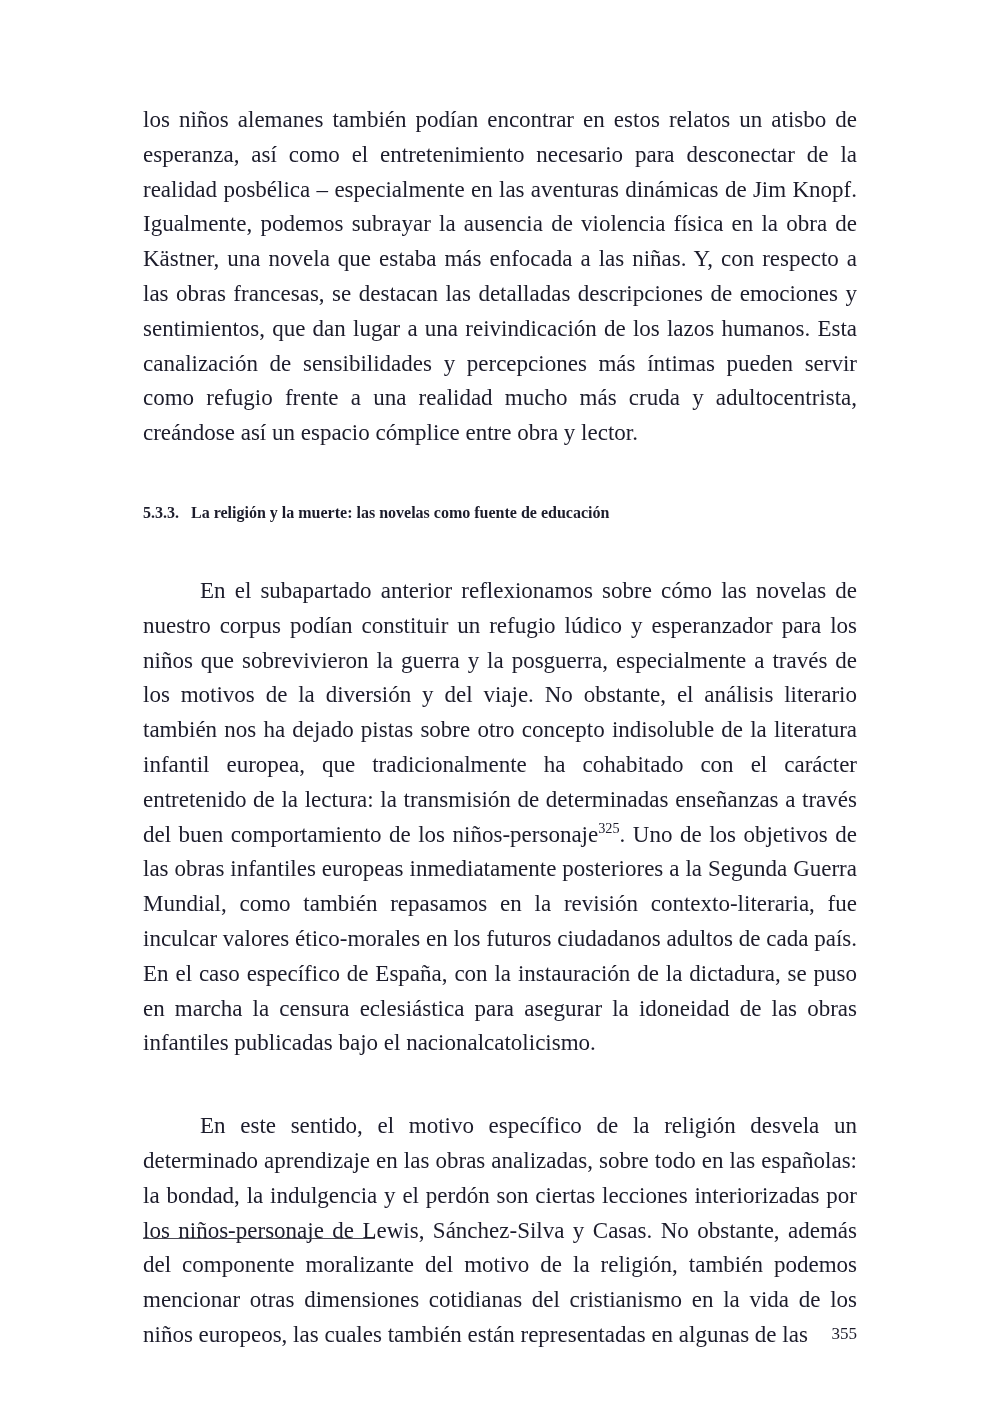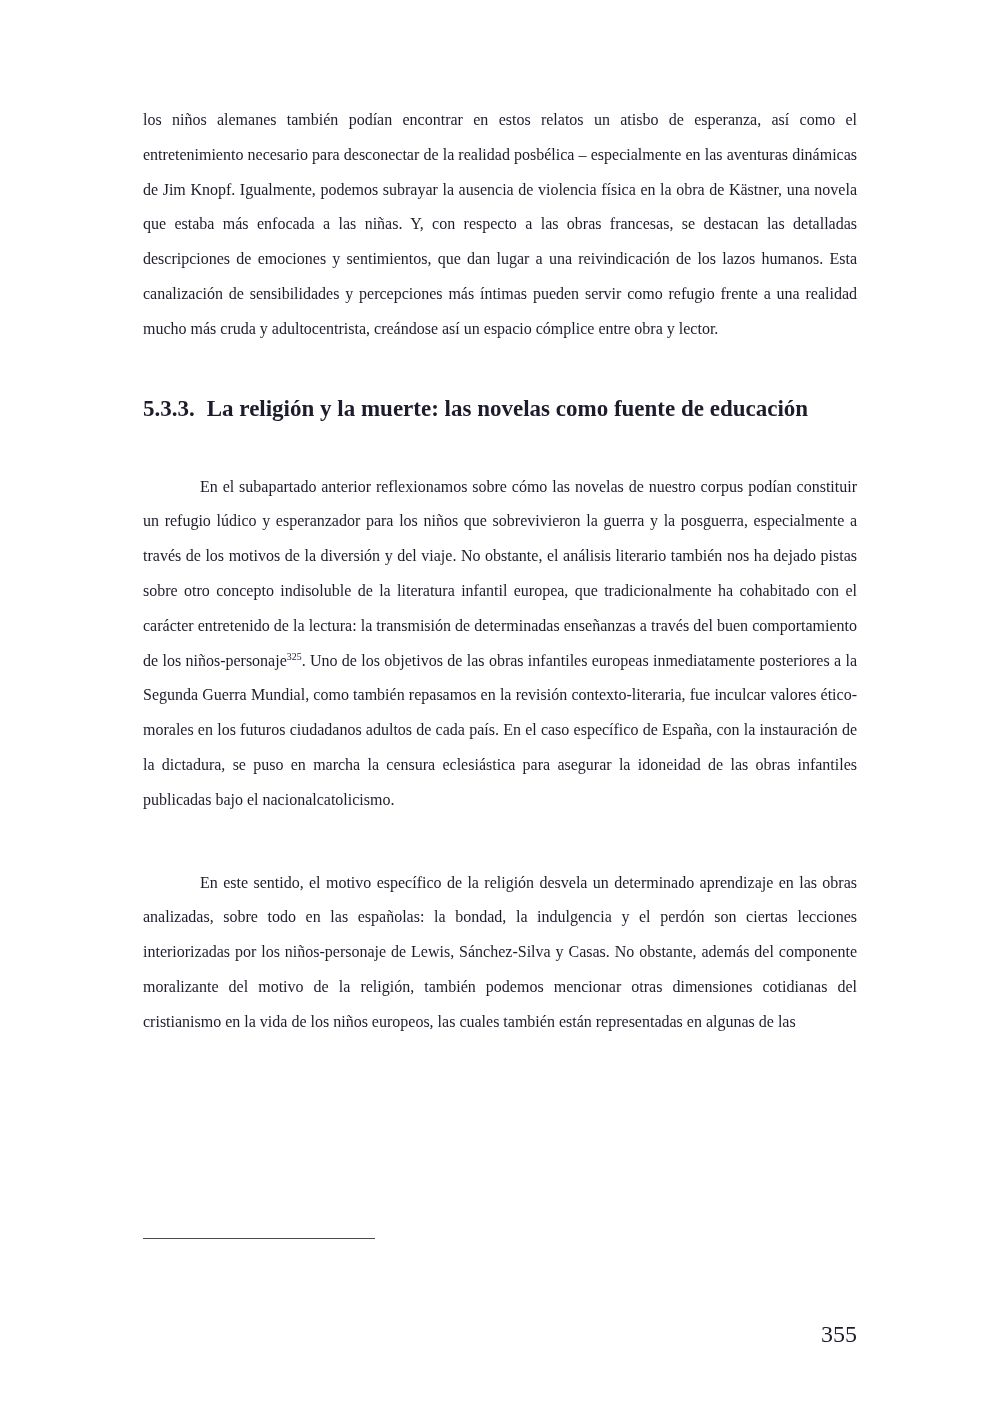--- a/index.html
+++ b/index.html
@@ -18,34 +18,34 @@
     overflow: hidden;
   }
   .content {
     position: absolute;
     top: 103px;
     left: 143px;
     width: 714px;
   }
   .body-text {
     margin: 0;
-    font-size: 16px;
+    font-size: 23px;
     line-height: 34.8px;
     text-align: justify;
   }
   .body-text.indent {
     text-indent: 57px;
     margin-top: 44px;
   }
   .body-text.spaced {
     margin-top: 48px;
   }
   .section-heading {
     margin: 45px 0 32px 0;
-    font-size: 23px;
+    font-size: 16px;
     font-weight: bold;
     line-height: 34px;
     text-align: left;
   }
   .section-heading .sec-num {
     margin-right: 12px;
   }
   sup, .sup {
     font-size: 0.62em;
     line-height: 0;
@@ -68,21 +68,21 @@
   .footnote-text {
     margin: 0;
     font-size: 14.5px;
     line-height: 21.5px;
     text-align: justify;
   }
   .page-number {
     position: absolute;
     top: 1322px;
     right: 143px;
-    font-size: 24px;
+    font-size: 17px;
     line-height: 24px;
     text-align: right;
   }
 </style>
 </head>
 <body>
 
 <div class="page">
 
   <main class="content">

